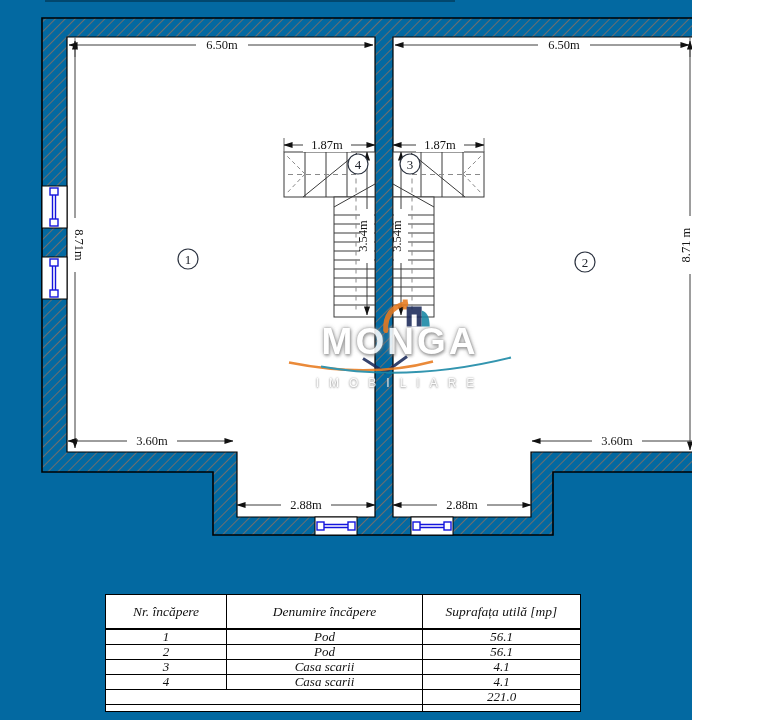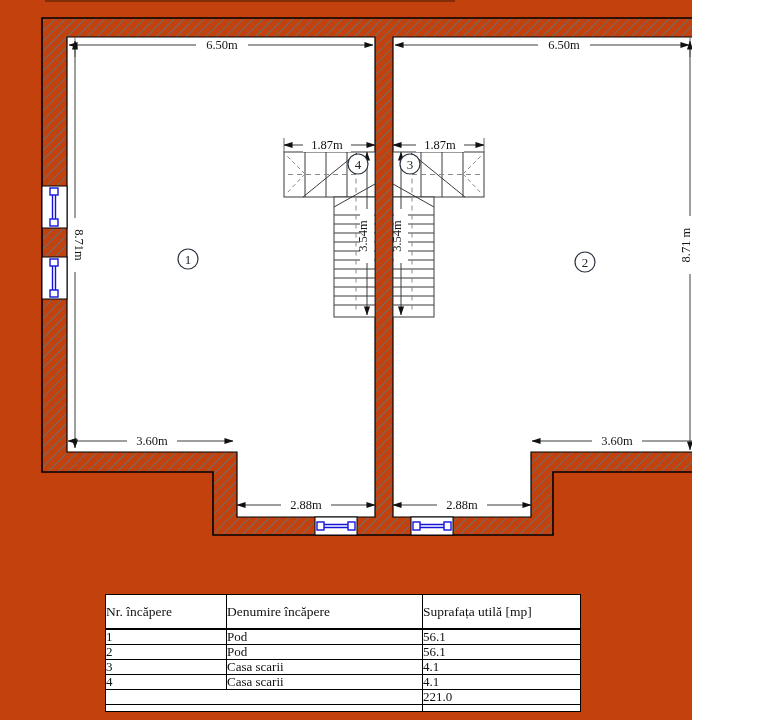--- a/index.html
+++ b/index.html
@@ -1,17 +1,17 @@
 <!DOCTYPE html>
 <html><head>
 <meta charset="utf-8">
 <style>
   html,body{margin:0;padding:0;background:#ffffff;}
   .canvas{
-    position:relative;width:692px;height:720px;background:#c2410c;overflow:hidden;
+    position:relative;width:692px;height:720px;background:#0369a1;overflow:hidden;
     font-family:"Liberation Serif",serif;
   }
   svg{display:block;}
   .plan-svg{position:absolute;left:0;top:0;}
   .dim-label{font:12.5px "Liberation Serif",serif;fill:#151515;}
   .marker-label{font:13px "Liberation Serif",serif;fill:#20242c;}
   
   .watermark{
     position:absolute;left:400px;top:357px;transform:translate(-50%,-50%);
     text-align:center;opacity:.88;pointer-events:none;width:260px;
@@ -28,22 +28,22 @@
     color:rgba(255,255,255,.95);margin-top:-3px;
     text-shadow:0 0 2px rgba(120,120,120,.8),0 1px 2px rgba(90,90,90,.5);
   }
   
   .area-table{
     position:absolute;left:105px;top:594px;width:472px;
     border-collapse:collapse;table-layout:fixed;background:#fff;
     font-family:"Liberation Serif",serif;color:#111;
   }
   .area-table td{
-    border:1px solid #000;vertical-align:middle;
-    padding:0;font-size:13px;line-height:14px;overflow:hidden;white-space:nowrap;
+    border:1px solid #000;text-align:center;vertical-align:middle;
+    padding:0;font-size:13px;line-height:14px;overflow:hidden;white-space:nowrap;font-style:italic;
   }
   .area-table .c1{width:120px;}
   .area-table .c2{width:195px;margin-left:7px;}
   .area-table .c3{width:157px;}
   .area-table tr.hrow td{height:33px;font-size:13.5px;border-bottom:2px solid #000;}
   .area-table tr.drow td{height:14px;}
   .area-table tr.trow td{height:6px;border-bottom:none;}
   .area-table .bold{font-weight:bold;}
   .area-table{border:1.5px solid #000;}
 </style>
@@ -194,20 +194,36 @@
         <circle cx="358" cy="164" r="10" fill="#fff" stroke="#2c3340" stroke-width="1.2"></circle>
         <text class="marker-label" x="358" y="168.5" text-anchor="middle">4</text>
       </g>
       <g>
         <circle cx="410" cy="164" r="10" fill="#fff" stroke="#2c3340" stroke-width="1.2"></circle>
         <text class="marker-label" x="410" y="168.5" text-anchor="middle">3</text>
       </g>
     </g>
   </svg>
 
+  <div class="watermark">
+    <svg class="wm-house" width="64" height="40" viewBox="0 0 64 40">
+      <path d="M10,36 Q9,14 30,9" fill="none" stroke-width="5" stroke-linecap="round" stroke="#e87a1e"></path>
+      <rect x="27" y="5" width="5" height="10" fill="#e87a1e"></rect>
+      <rect x="31" y="12" width="15" height="20" fill="#1b2a5a"></rect>
+      <rect x="36" y="20" width="5" height="12" fill="#ffffff"></rect>
+      <path d="M46,16 q8,2 8,16 l-8,0 Z" fill="#1787a5"></path>
+    </svg>
+    <div class="wm-title">MONGA</div>
+    <svg class="wm-swoosh" width="230" height="24" viewBox="0 0 230 24">
+      <path d="M78,4 L100,18 L122,2" fill="none" stroke-width="3" stroke="#1b2a5a"></path>
+      <path d="M4,8 Q85,24 148,7" fill="none" stroke-width="2.5" stroke="#e87a1e"></path>
+      <path d="M36,12 Q125,28 226,3" fill="none" stroke-width="2" stroke="#1787a5"></path>
+    </svg>
+    <div class="wm-sub">IMOBILIARE</div>
+  </div>
 
   <table class="area-table">
     <tbody>
       <tr class="hrow">
         <td class="c1">Nr. încăpere</td>
         <td class="c2">Denumire încăpere</td>
         <td class="c3">Suprafața utilă [mp]</td>
       </tr>
       <tr class="drow">
         <td class="c1">1</td>

